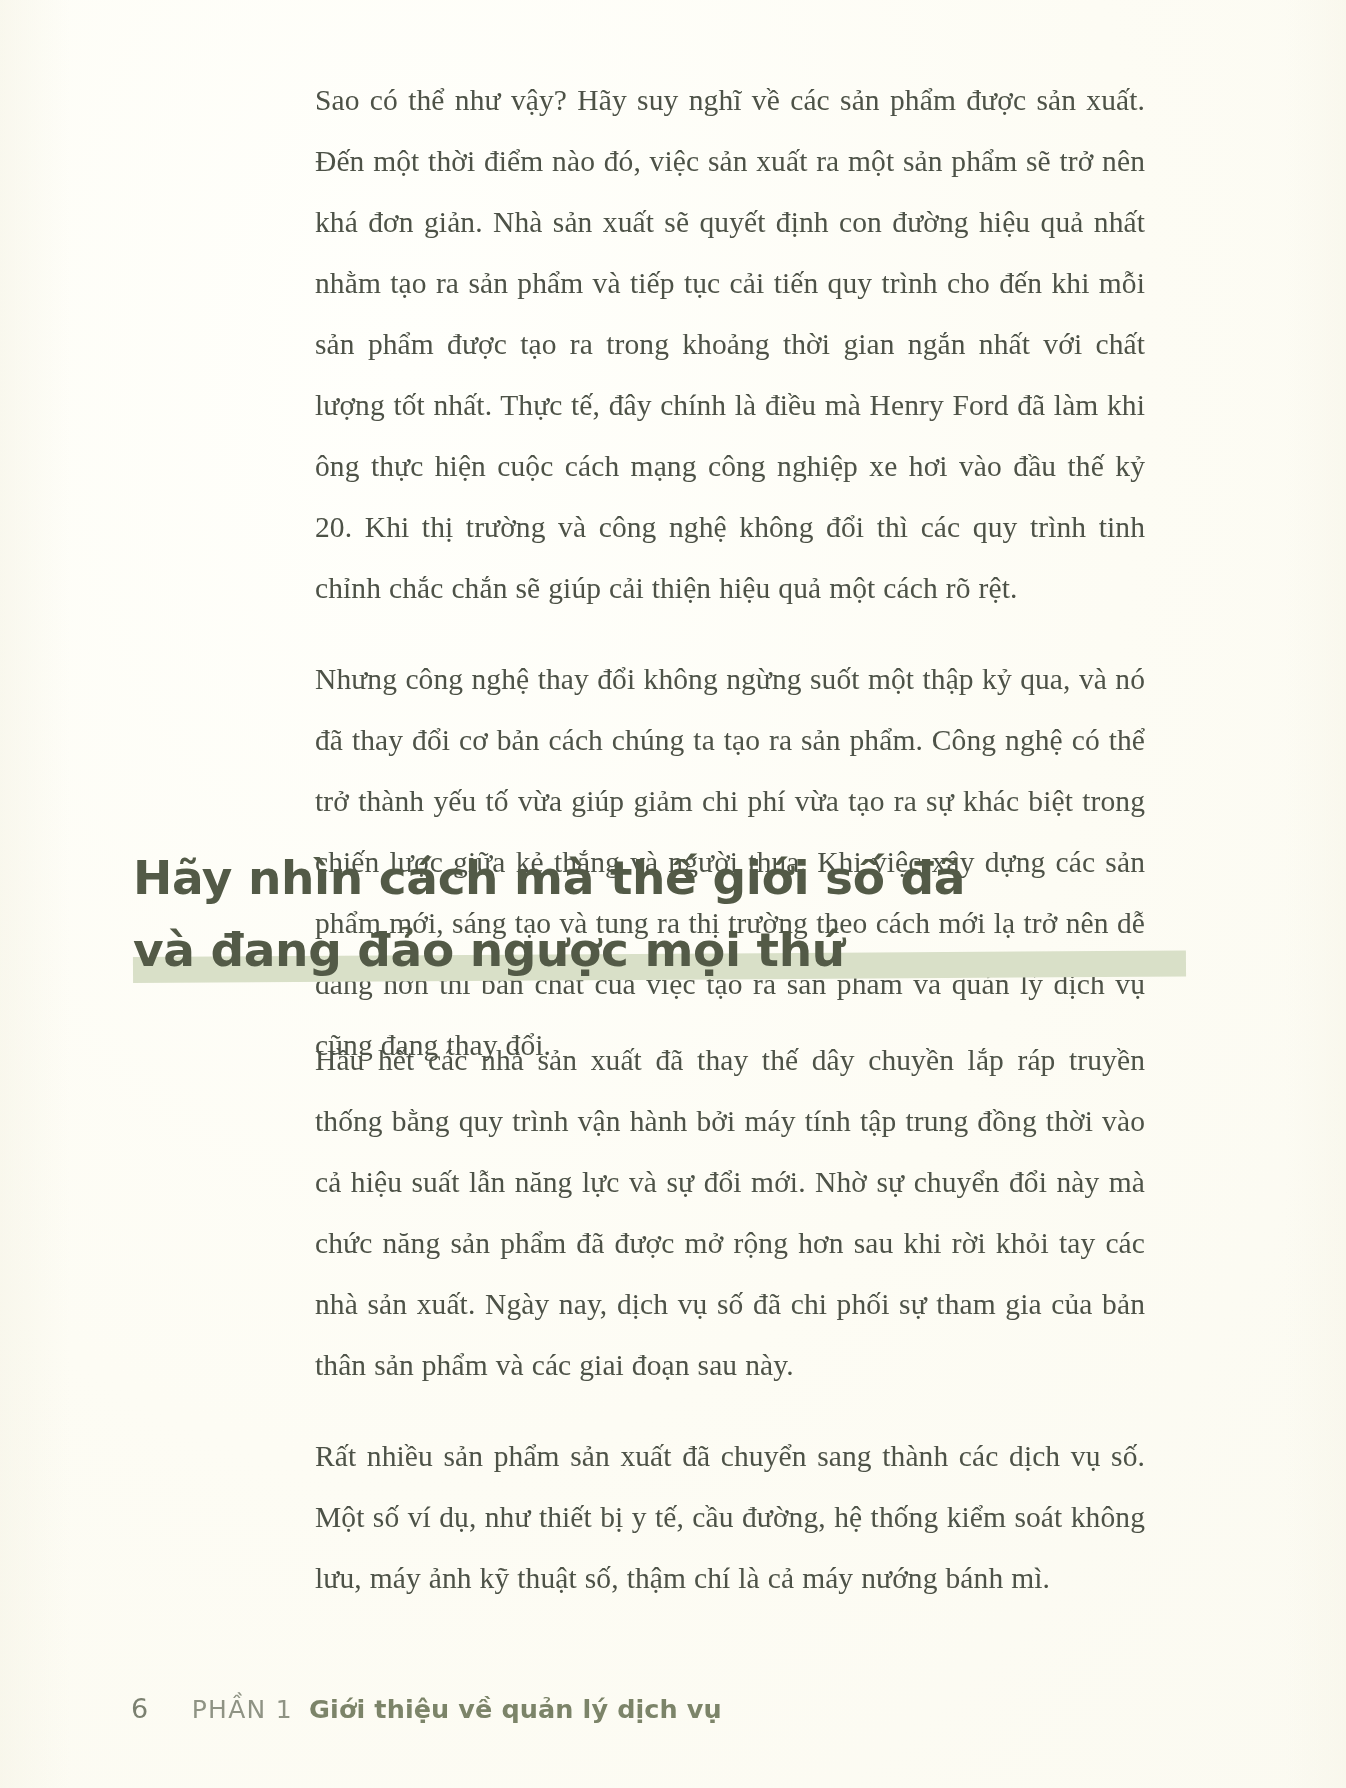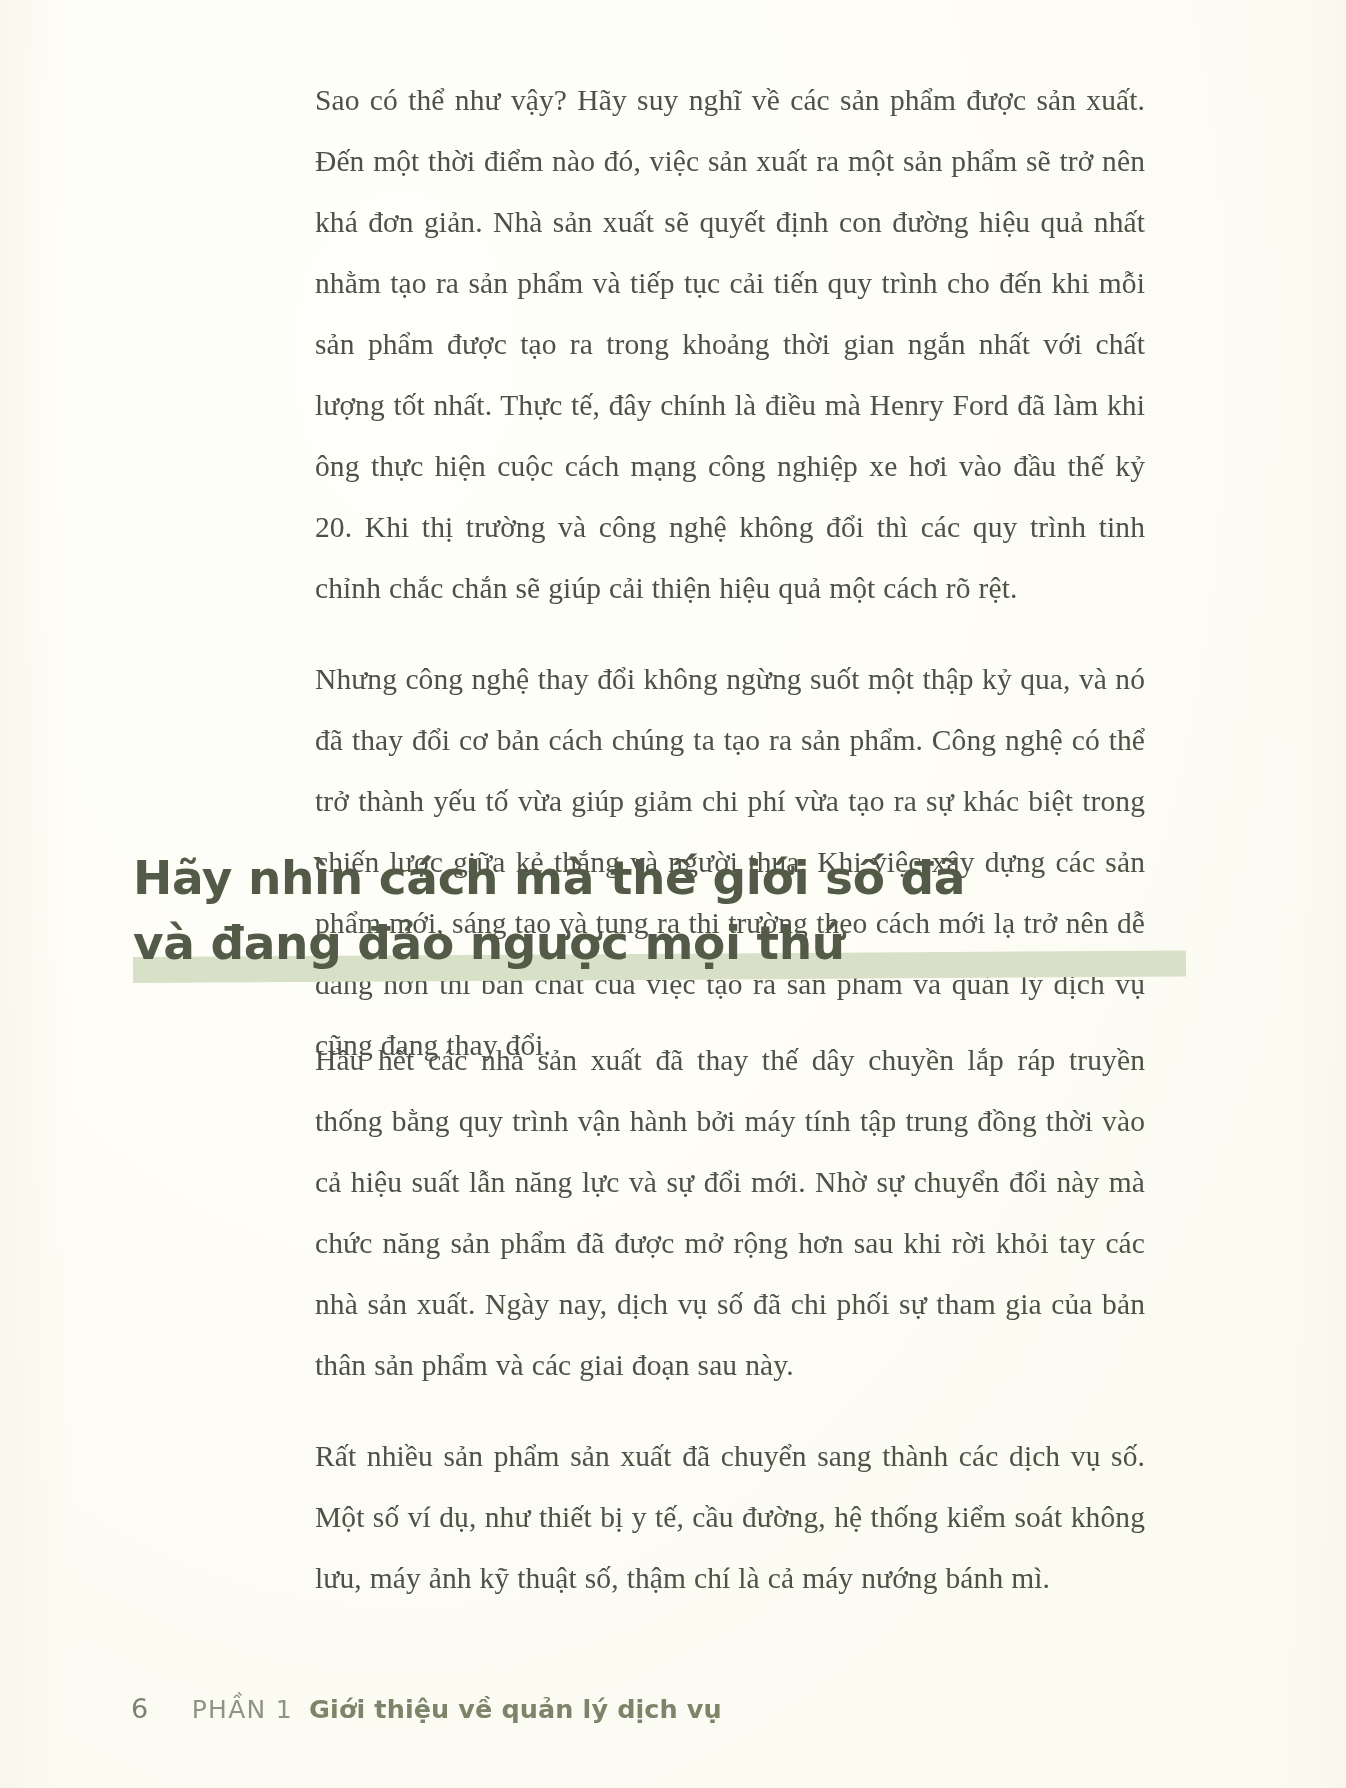--- a/index.html
+++ b/index.html
@@ -78,21 +78,21 @@
     position: relative;
     z-index: 1;
     display: block;
     font-family: "DejaVu Sans", "Liberation Sans", sans-serif;
     font-weight: 700;
     font-size: 47px;
     line-height: 65px;
     color: #535a47;
     letter-spacing: -0.4px;
   }
-  .section-heading .h-line.second { }
+  .section-heading .h-line.second { margin-top: 7px; }
 
   
   .footer {
     position: absolute;
     left: 131px;
     top: 1693px;
     display: flex;
     align-items: baseline;
     gap: 0;
     white-space: nowrap;

